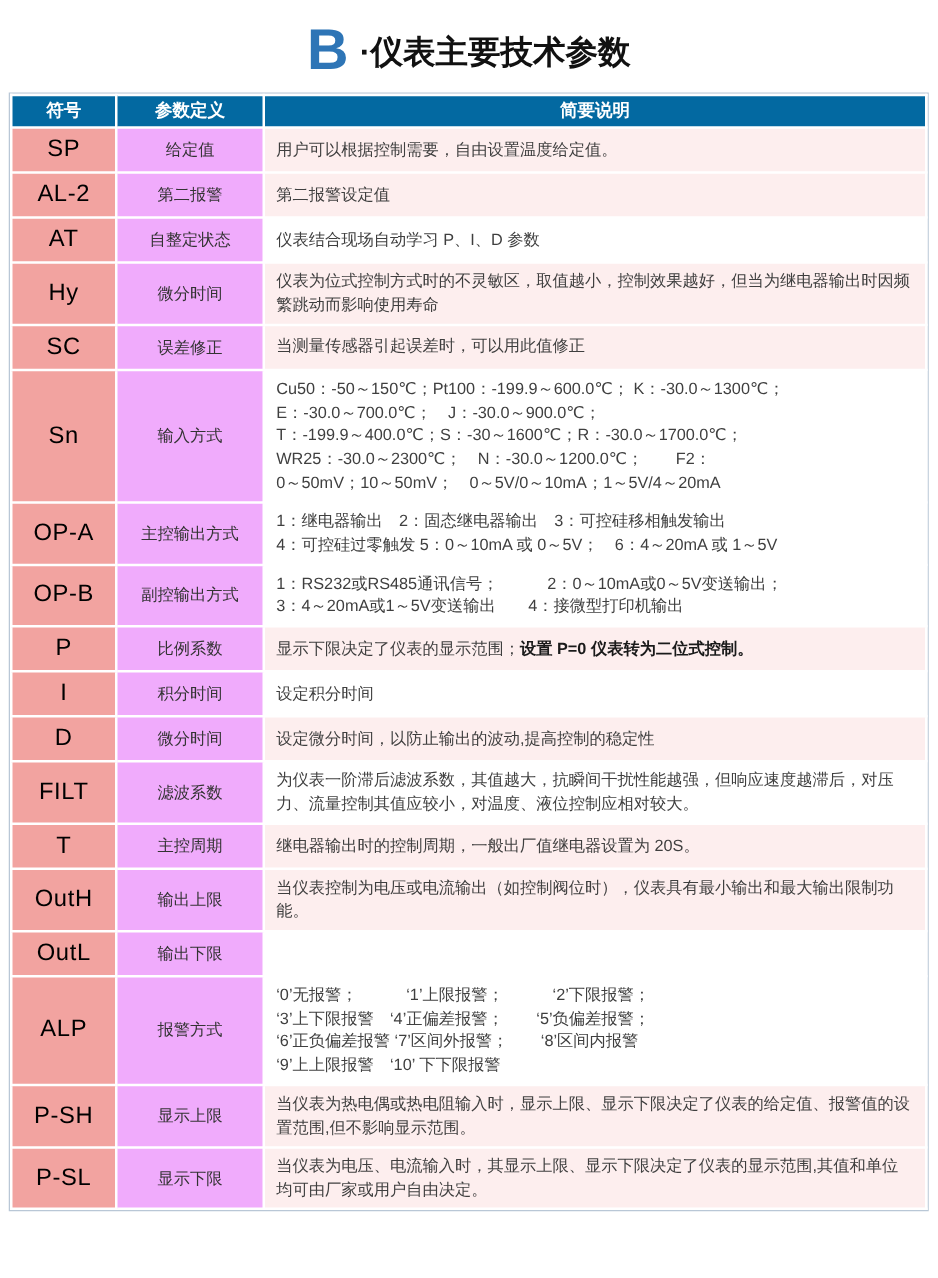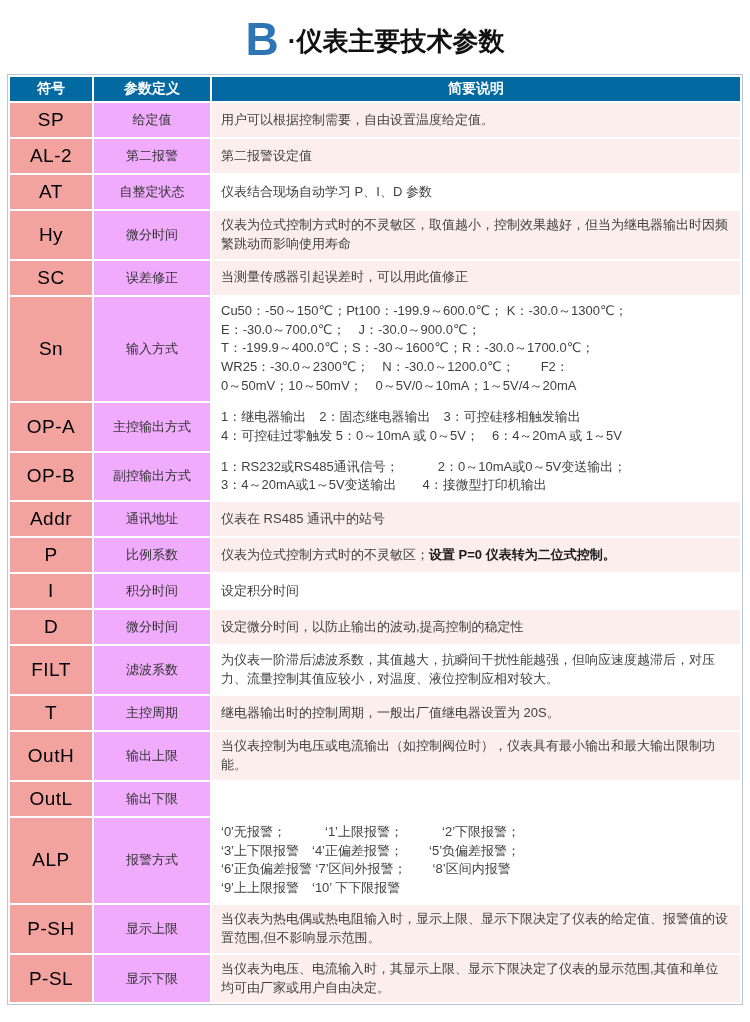--- a/index.html
+++ b/index.html
@@ -104,28 +104,23 @@
             <td class="desc tint-white"><span>1：继电器输出　2：固态继电器输出　3：可控硅移相触发输出
 4：可控硅过零触发 5：0～10mA 或 0～5V；　6：4～20mA 或 1～5V</span></td>
           </tr>
           <tr>
             <td class="sym">OP-B</td>
             <td class="def">副控输出方式</td>
             <td class="desc tint-white"><span>1：RS232或RS485通讯信号；　　　2：0～10mA或0～5V变送输出；
 3：4～20mA或1～5V变送输出　　4：接微型打印机输出</span></td>
           </tr>
           <tr>
-            <td class="sym">Addr</td>
-            <td class="def">通讯地址</td>
-            <td class="desc tint-pink"><span>仪表在 RS485 通讯中的站号</span></td>
-          </tr>
-          <tr>
             <td class="sym">P</td>
             <td class="def">比例系数</td>
-            <td class="desc tint-pink"><span>仪表为位式控制方式时的不灵敏区；</span><span class="bold">设置 P=0 仪表转为二位式控制。</span></td>
+            <td class="desc tint-pink"><span>显示下限决定了仪表的显示范围；</span><span class="bold">设置 P=0 仪表转为二位式控制。</span></td>
           </tr>
           <tr>
             <td class="sym">I</td>
             <td class="def">积分时间</td>
             <td class="desc tint-white"><span>设定积分时间</span></td>
           </tr>
           <tr>
             <td class="sym">D</td>
             <td class="def">微分时间</td>
             <td class="desc tint-pink"><span>设定微分时间，以防止输出的波动,提高控制的稳定性</span></td>

